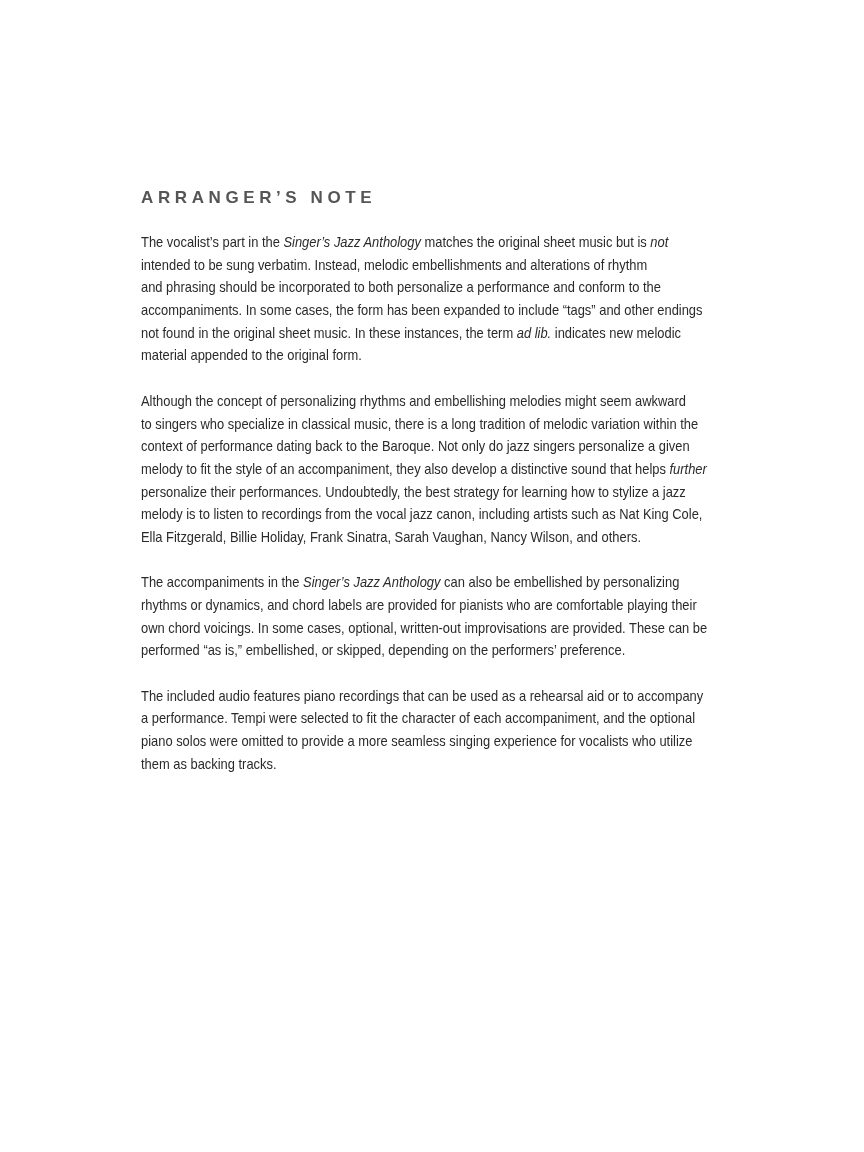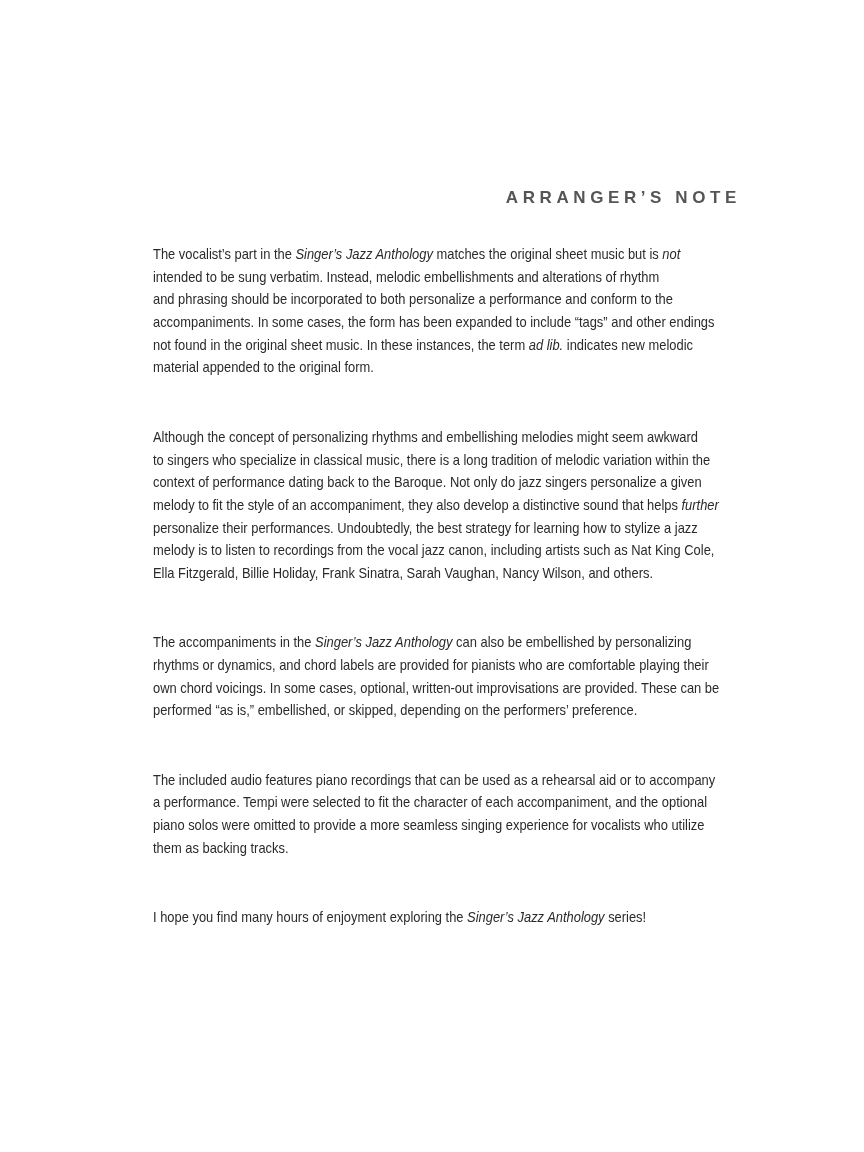--- a/index.html
+++ b/index.html
@@ -23,24 +23,23 @@
     }
     .heading {
       font-family: "Liberation Sans", sans-serif;
       font-weight: bold;
       font-size: 17px;
       letter-spacing: 4.6px;
       color: #555555;
       margin: 0;
       height: 24px;
       line-height: 24px;
-      text-align: right;
     }
     .para {
-      margin: 12px;
+      margin: 0;
       padding: 0;
     }
     .line {
       display: block;
       height: 22.7px;
       line-height: 22.7px;
       white-space: nowrap;
       font-size: 15px;
       transform-origin: left center;
       transform: scaleX(0.86);
@@ -89,18 +88,15 @@
   <div class="gap"></div>
 
   <div class="para">
     <span class="line"><span>The included audio features piano recordings that can be used as a rehearsal aid or to accompany</span></span>
     <span class="line"><span>a performance. Tempi were selected to fit the character of each accompaniment, and the optional</span></span>
     <span class="line"><span>piano solos were omitted to provide a more seamless singing experience for vocalists who utilize</span></span>
     <span class="line"><span>them as backing tracks.</span></span>
   </div>
   <div class="gap"></div>
 
-  <div class="para">
-    <span class="line"><span>I hope you find many hours of enjoyment exploring the </span><em>Singer’s Jazz Anthology</em><span> series!</span></span>
-  </div>
   <div class="gap"></div>
 
 </div>
 
 </body></html>

